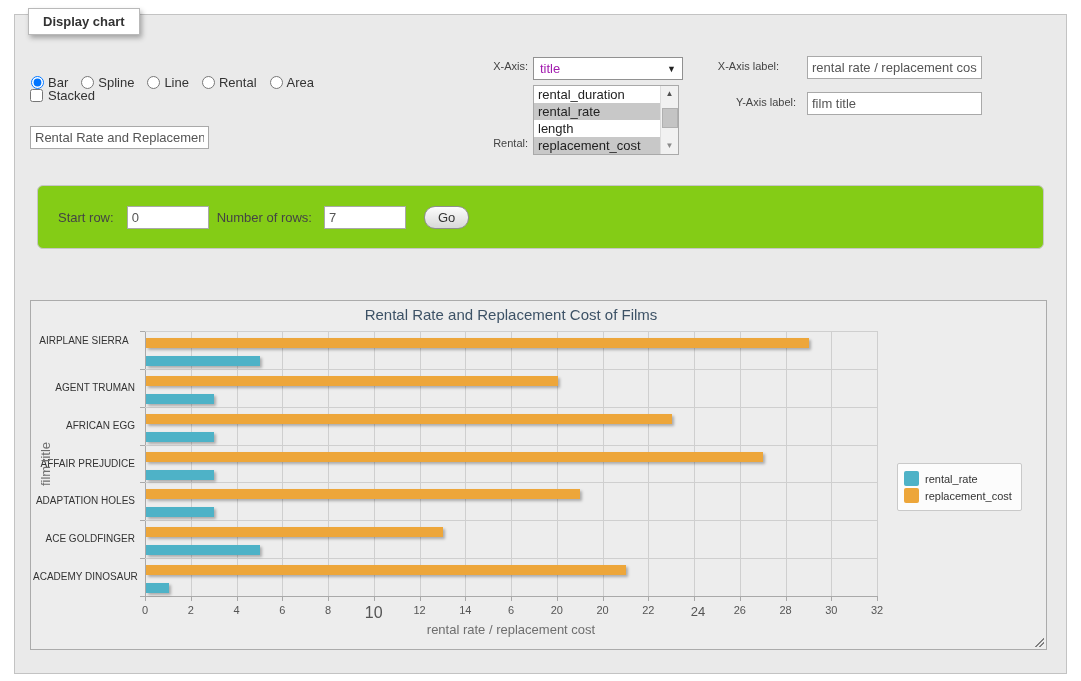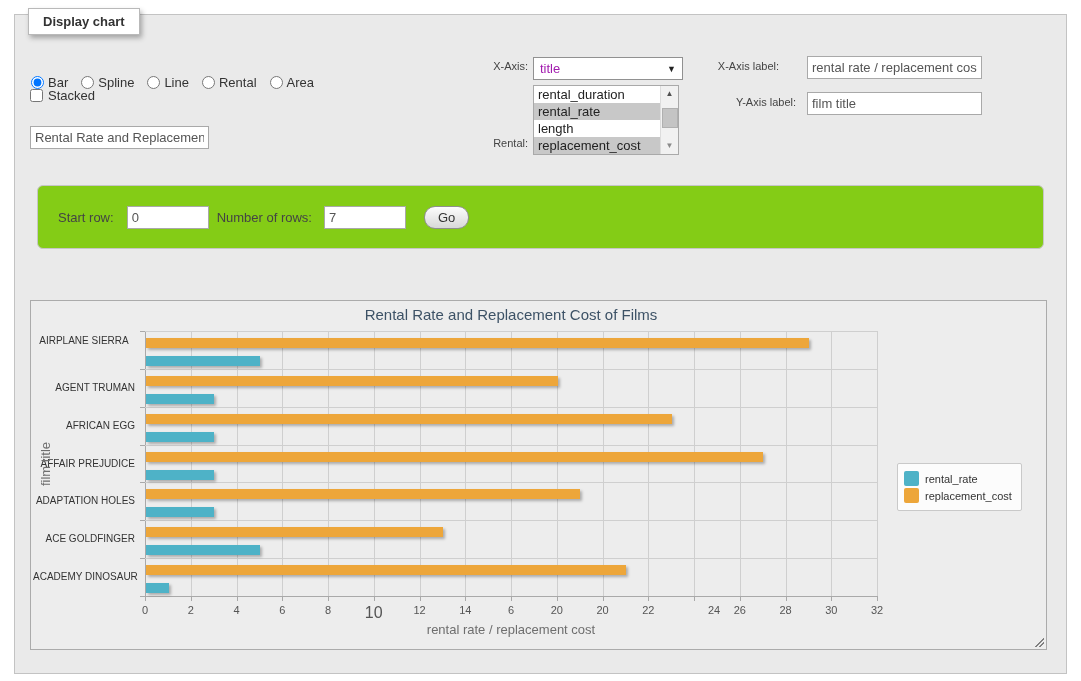--- a/index.html
+++ b/index.html
@@ -181,21 +181,21 @@
     <div style="position: absolute; left: 525.75px; top: 295px; width: 1px; height: 5px; background: rgb(169, 169, 169);"></div>
     <div style="position: absolute; left: 510.75px; top: 303px; width: 30px; text-align: center; font-size: 11px; color: rgb(85, 85, 85);">20</div>
     <div style="position: absolute; left: 571.5px; top: 30px; width: 1px; height: 265px; background: rgb(207, 207, 207);"></div>
     <div style="position: absolute; left: 571.5px; top: 295px; width: 1px; height: 5px; background: rgb(169, 169, 169);"></div>
     <div style="position: absolute; left: 556.5px; top: 303px; width: 30px; text-align: center; font-size: 11px; color: rgb(85, 85, 85);">20</div>
     <div style="position: absolute; left: 617.25px; top: 30px; width: 1px; height: 265px; background: rgb(207, 207, 207);"></div>
     <div style="position: absolute; left: 617.25px; top: 295px; width: 1px; height: 5px; background: rgb(169, 169, 169);"></div>
     <div style="position: absolute; left: 602.25px; top: 303px; width: 30px; text-align: center; font-size: 11px; color: rgb(85, 85, 85);">22</div>
     <div style="position: absolute; left: 663px; top: 30px; width: 1px; height: 265px; background: rgb(207, 207, 207);"></div>
     <div style="position: absolute; left: 663px; top: 295px; width: 1px; height: 5px; background: rgb(169, 169, 169);"></div>
-    <div style="position: absolute; left: 668px; top: 303px; width: 30px; text-align: center; font-size: 11px; color: rgb(85, 85, 85);">24</div>
+    <div style="position: absolute; left: 652px; top: 303px; width: 30px; text-align: center; font-size: 13px; color: rgb(85, 85, 85);">24</div>
     <div style="position: absolute; left: 708.75px; top: 30px; width: 1px; height: 265px; background: rgb(207, 207, 207);"></div>
     <div style="position: absolute; left: 708.75px; top: 295px; width: 1px; height: 5px; background: rgb(169, 169, 169);"></div>
     <div style="position: absolute; left: 693.75px; top: 303px; width: 30px; text-align: center; font-size: 11px; color: rgb(85, 85, 85);">26</div>
     <div style="position: absolute; left: 754.5px; top: 30px; width: 1px; height: 265px; background: rgb(207, 207, 207);"></div>
     <div style="position: absolute; left: 754.5px; top: 295px; width: 1px; height: 5px; background: rgb(169, 169, 169);"></div>
     <div style="position: absolute; left: 739.5px; top: 303px; width: 30px; text-align: center; font-size: 11px; color: rgb(85, 85, 85);">28</div>
     <div style="position: absolute; left: 800.25px; top: 30px; width: 1px; height: 265px; background: rgb(207, 207, 207);"></div>
     <div style="position: absolute; left: 800.25px; top: 295px; width: 1px; height: 5px; background: rgb(169, 169, 169);"></div>
     <div style="position: absolute; left: 785.25px; top: 303px; width: 30px; text-align: center; font-size: 11px; color: rgb(85, 85, 85);">30</div>
     <div style="position: absolute; left: 846px; top: 30px; width: 1px; height: 265px; background: rgb(207, 207, 207);"></div>

